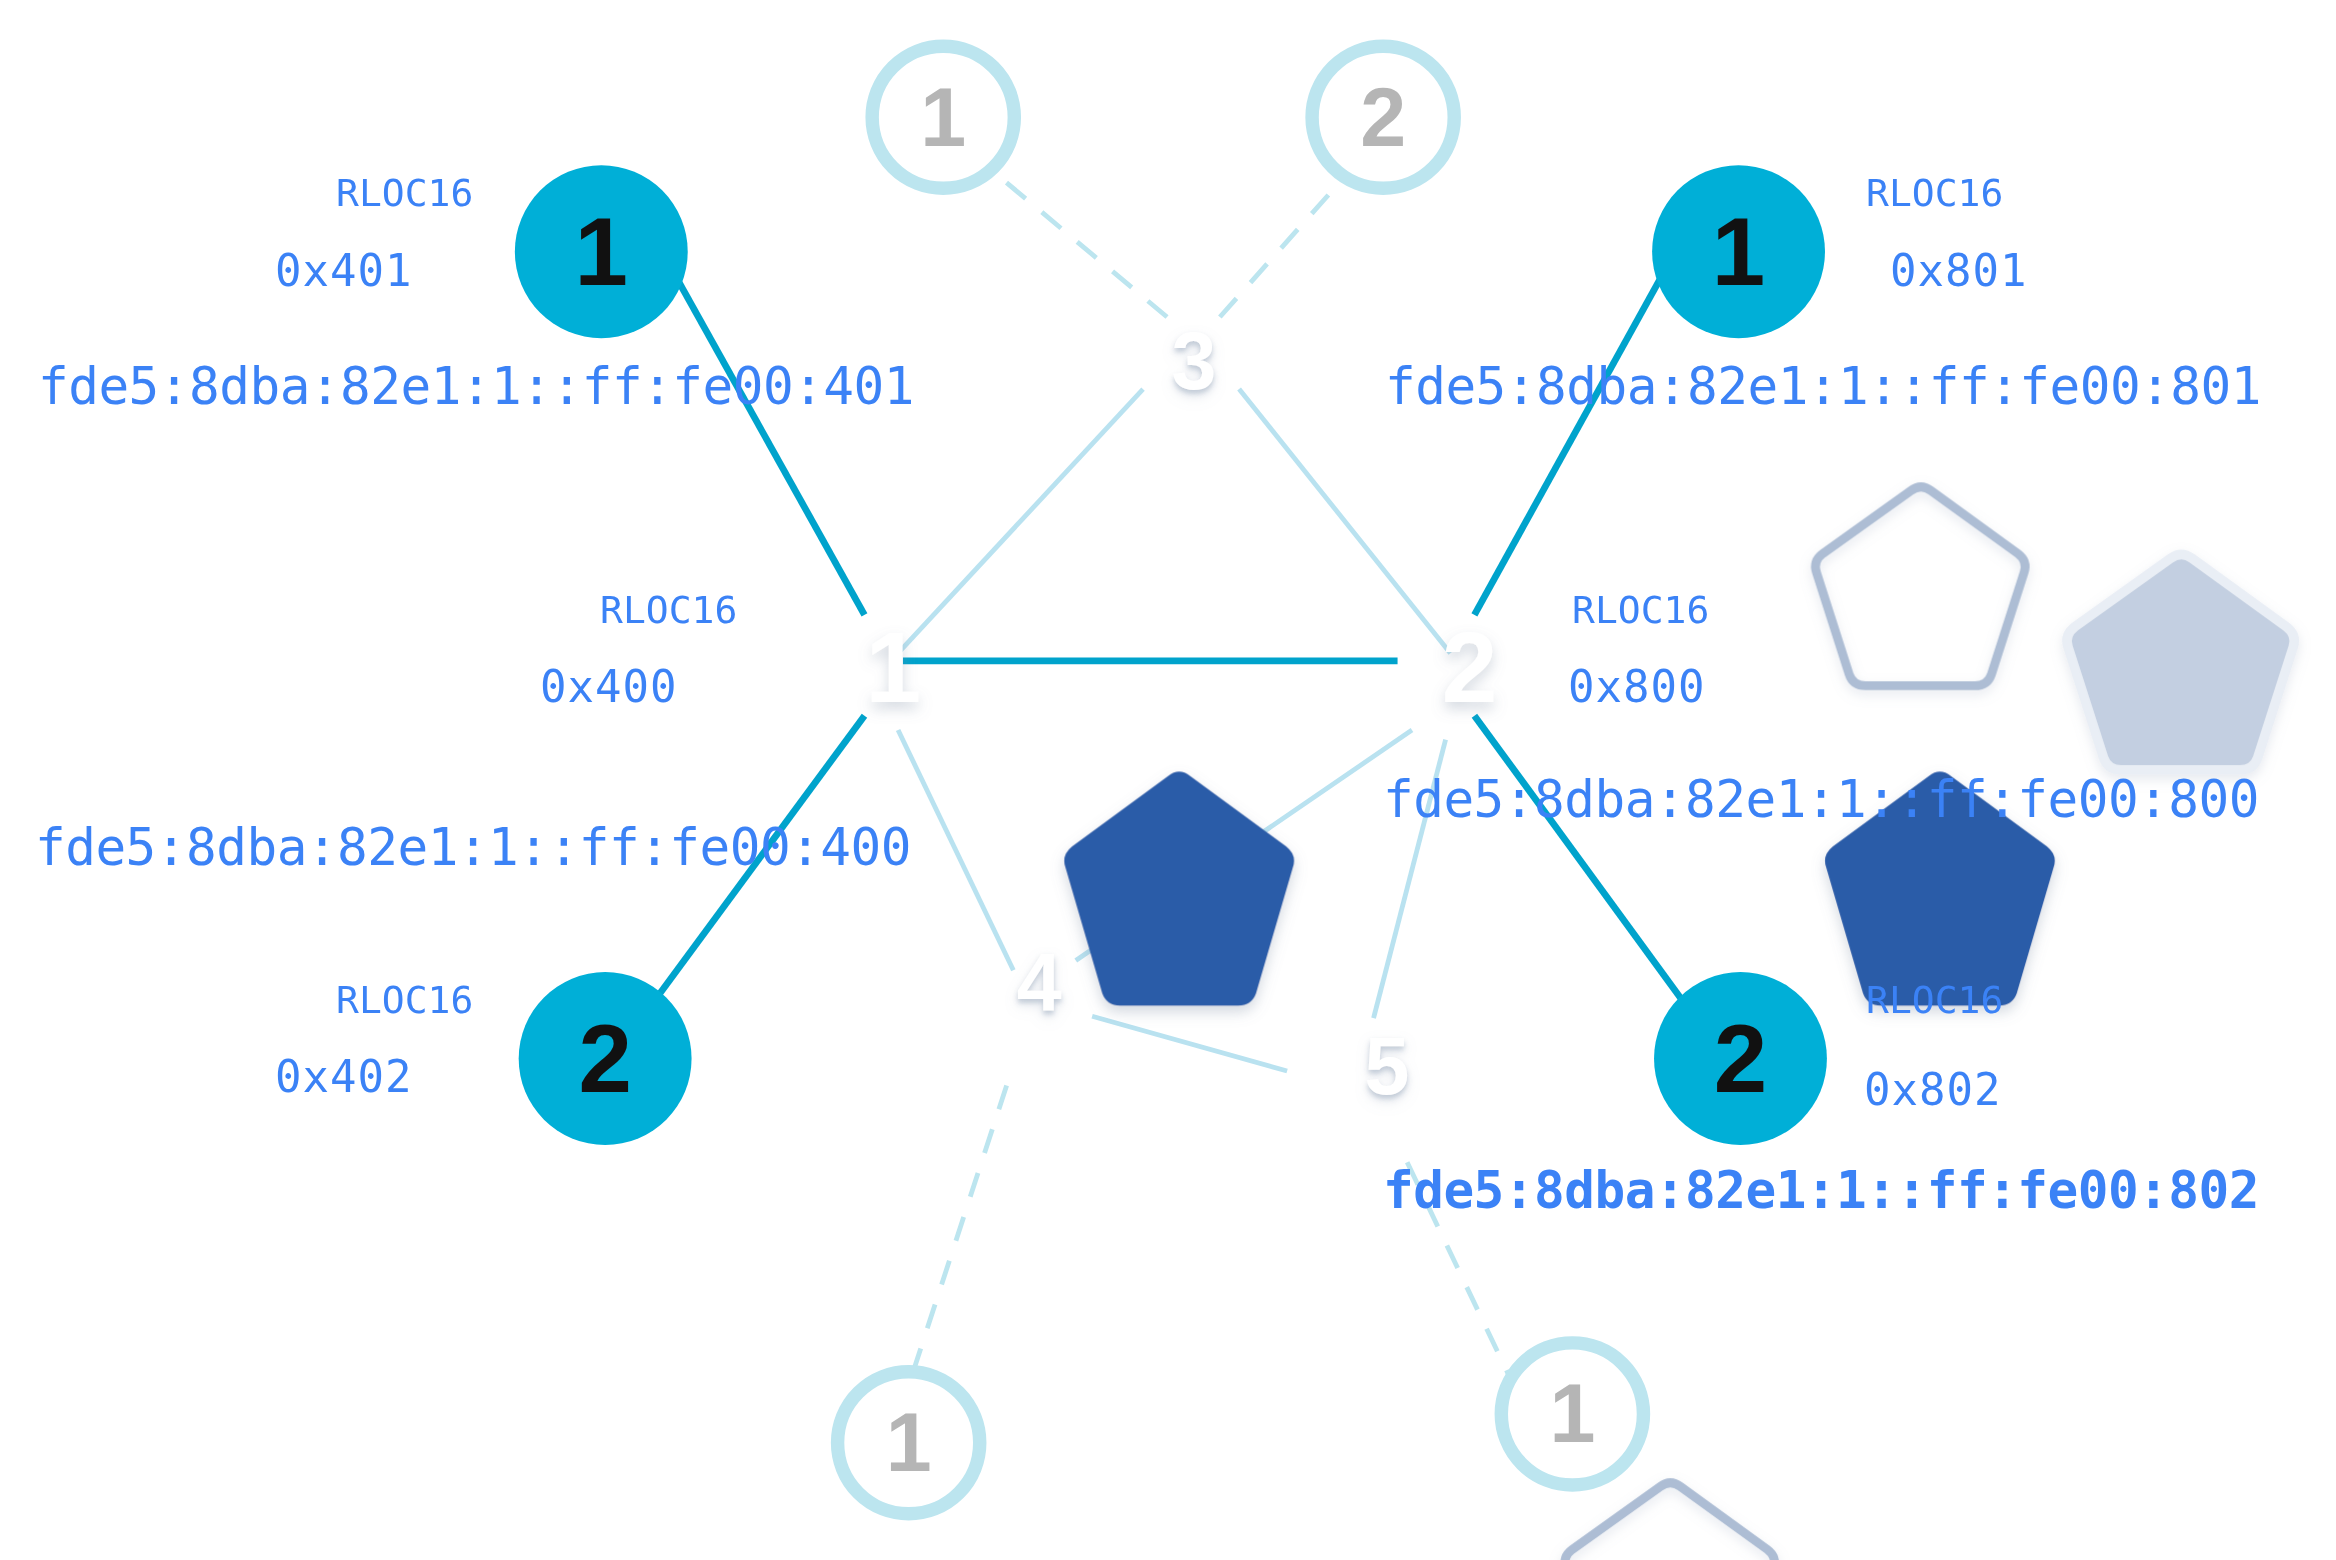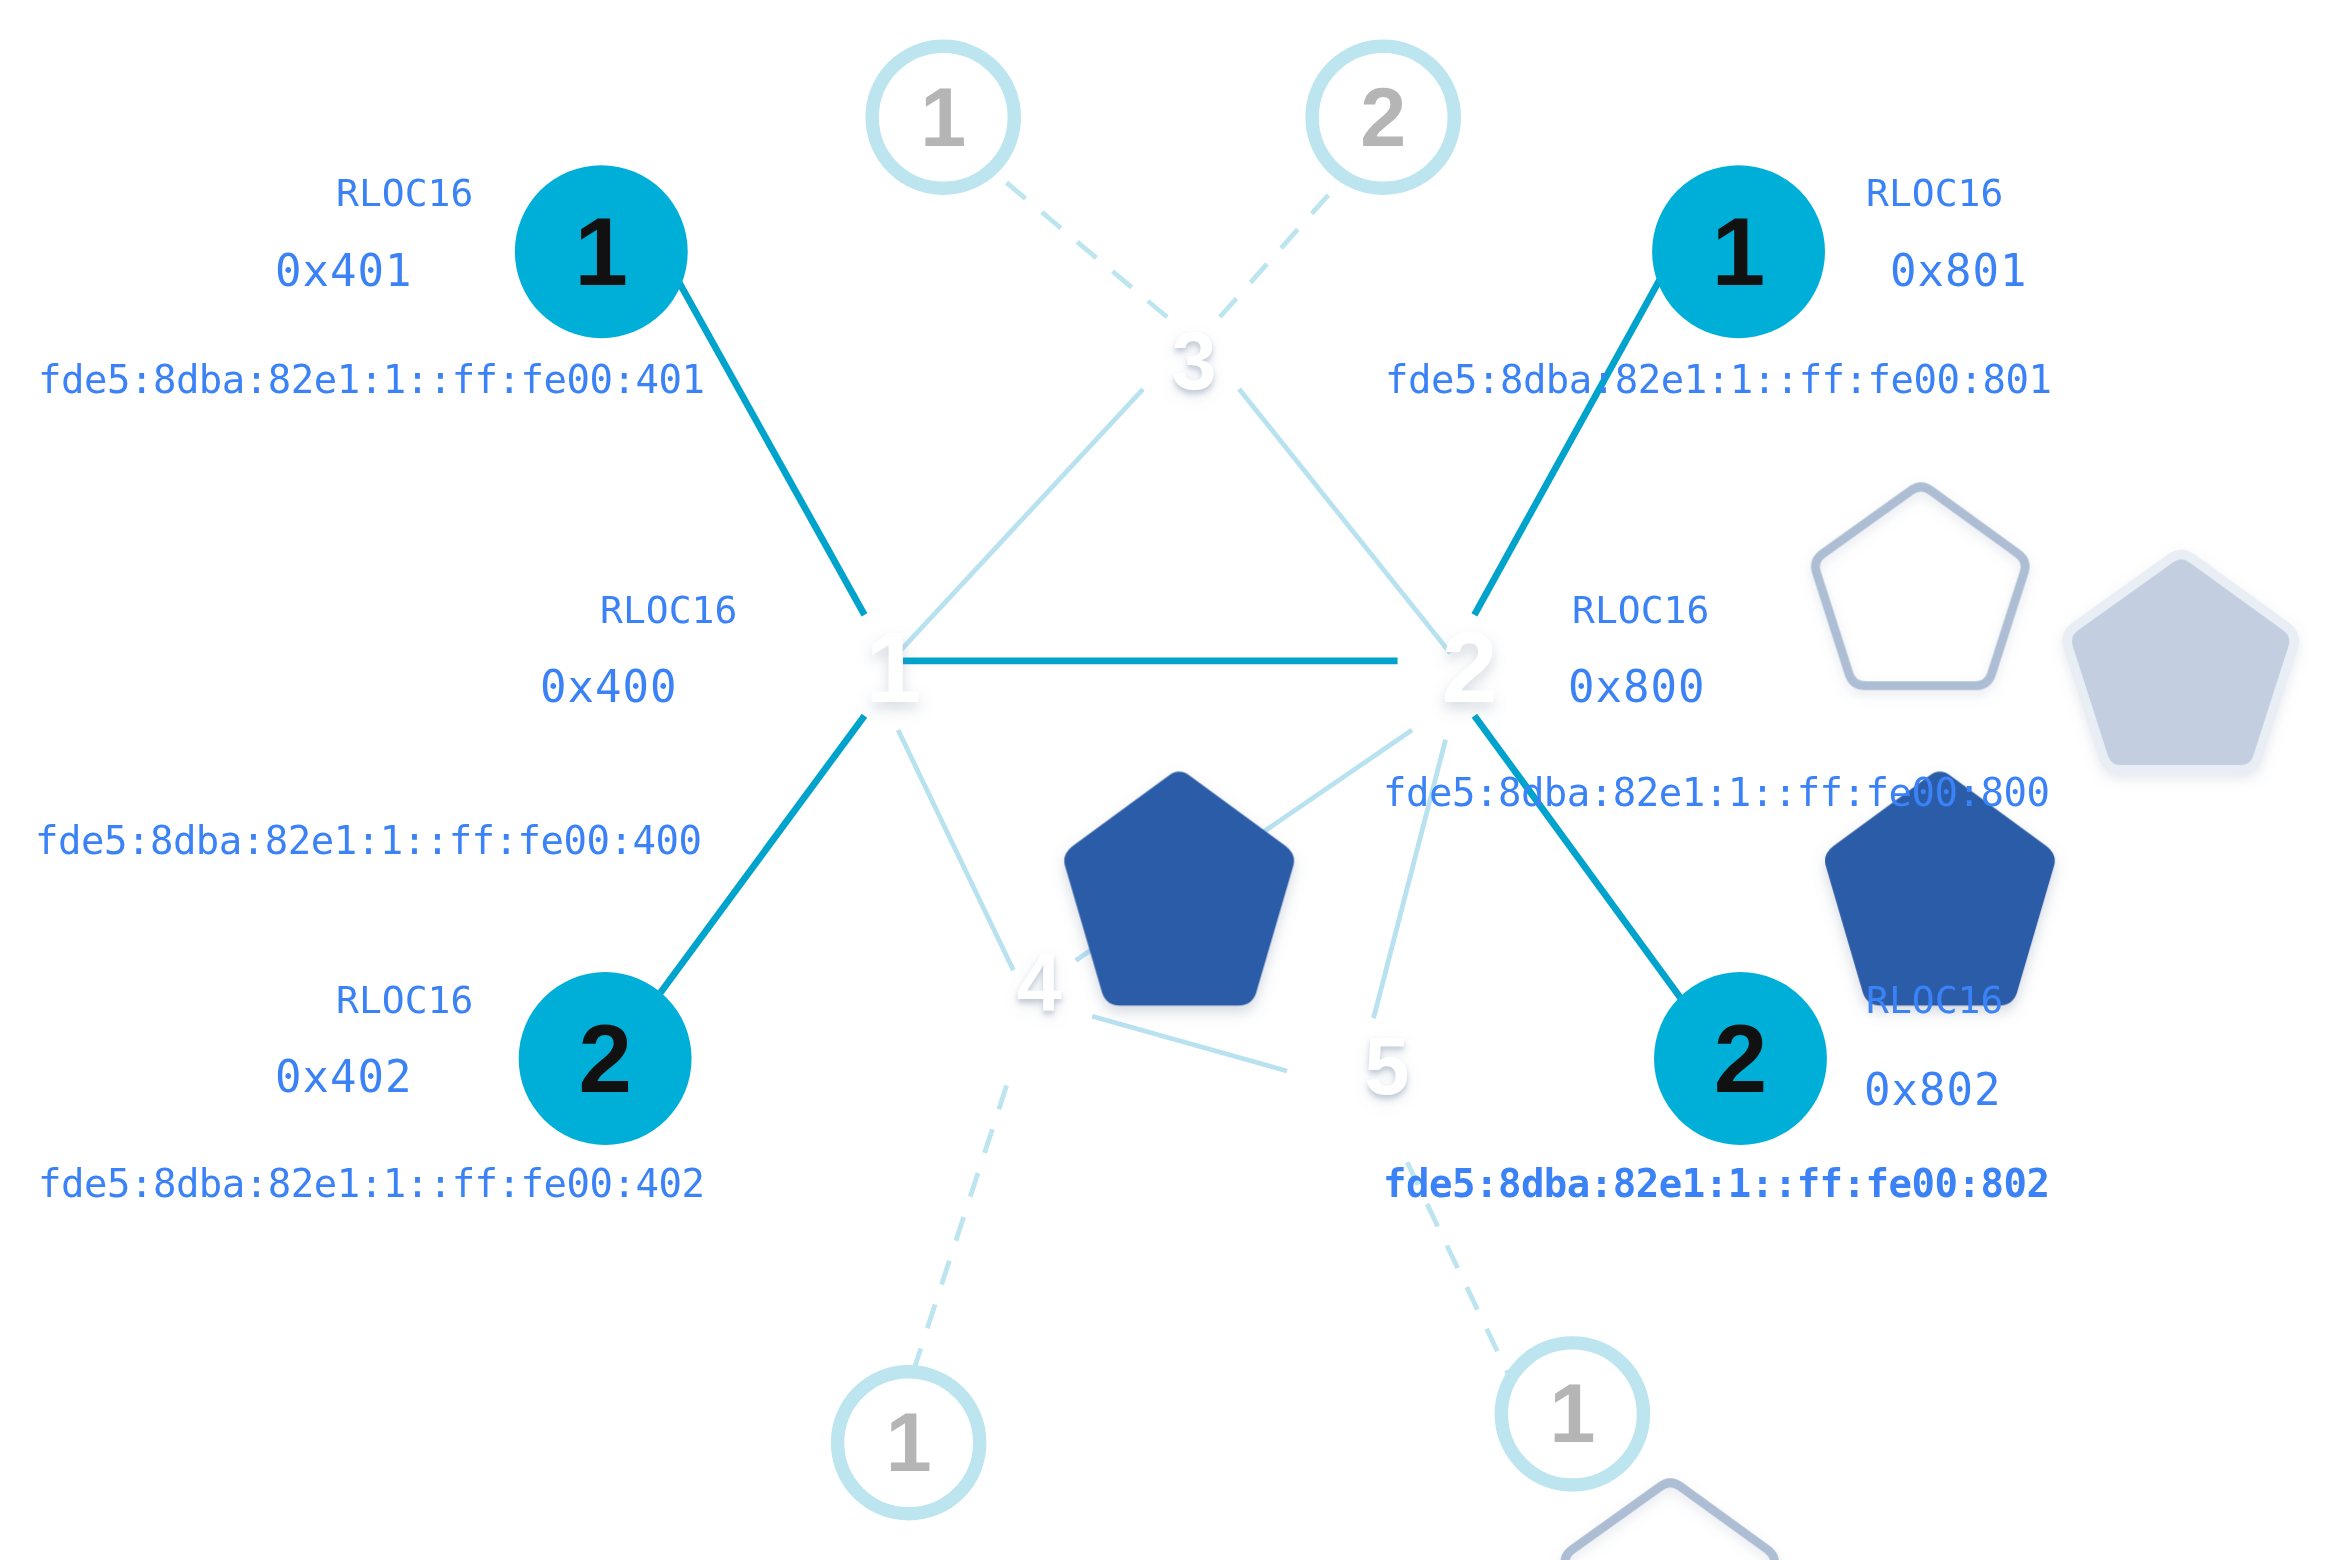--- a/index.html
+++ b/index.html
@@ -3,21 +3,21 @@
 <meta charset="utf-8">
 <style>
   html,body{margin:0;padding:0;background:#ffffff;}
   body{width:2336px;height:1560px;position:relative;overflow:hidden;
        font-family:"DejaVu Sans Mono","Liberation Mono",monospace;}
   #stage{position:absolute;inset:0;width:2336px;height:1560px;}
   svg.layer{position:absolute;left:0;top:0;width:2336px;height:1560px;}
   .lbl{position:absolute;white-space:pre;color:#3b82f6;}
   .lbl-rloc{font-size:38px;letter-spacing:0px;}
   .lbl-val{font-size:44px;letter-spacing:1px;}
-  .lbl-ip{font-size:39px;letter-spacing:-0.5px;}
+  .lbl-ip{font-size:51px;letter-spacing:-0.5px;}
   .nodenum{font-family:"Liberation Sans","DejaVu Sans",sans-serif;font-weight:bold;}
 </style>
 </head>
 <body>
 
 <div id="stage">
 
   <svg class="layer" viewBox="0 0 2432 1624">
 
     <line x1="1215" y1="330" x2="1000" y2="150" stroke="#BCE5EF" stroke-width="5" stroke-dasharray="26 22"></line>
@@ -125,20 +125,19 @@
   <div class="lbl lbl-rloc" style="left:600px;top:588px;">RLOC16</div>
   <div class="lbl lbl-val" style="left:540px;top:661px;">0x400</div>
   <div class="lbl lbl-ip" style="left:35px;top:770px;margin-top:48px;">fde5:8dba:82e1:1::ff:fe00:400</div>
 
   <div class="lbl lbl-rloc" style="left:1572px;top:588px;">RLOC16</div>
   <div class="lbl lbl-val" style="left:1568px;top:661px;">0x800</div>
   <div class="lbl lbl-ip" style="left:1383px;top:770px;">fde5:8dba:82e1:1::ff:fe00:800</div>
 
   <div class="lbl lbl-rloc" style="left:336px;top:978px;">RLOC16</div>
   <div class="lbl lbl-val" style="left:275px;top:1051px;">0x402</div>
-  <div class="lbl lbl-ip" style="left:38px;top:1161px;">fde5:8dba:82e1:1::ff:fe00:402</div>
 
   <div class="lbl lbl-rloc" style="left:1866px;top:978px;">RLOC16</div>
   <div class="lbl lbl-val" style="left:1864px;top:1051px;margin-top:13px;">0x802</div>
   <div class="lbl lbl-ip" style="left:1383px;top:1161px;font-weight:bold;">fde5:8dba:82e1:1::ff:fe00:802</div>
 
 </div>
 
 
 </body></html>

